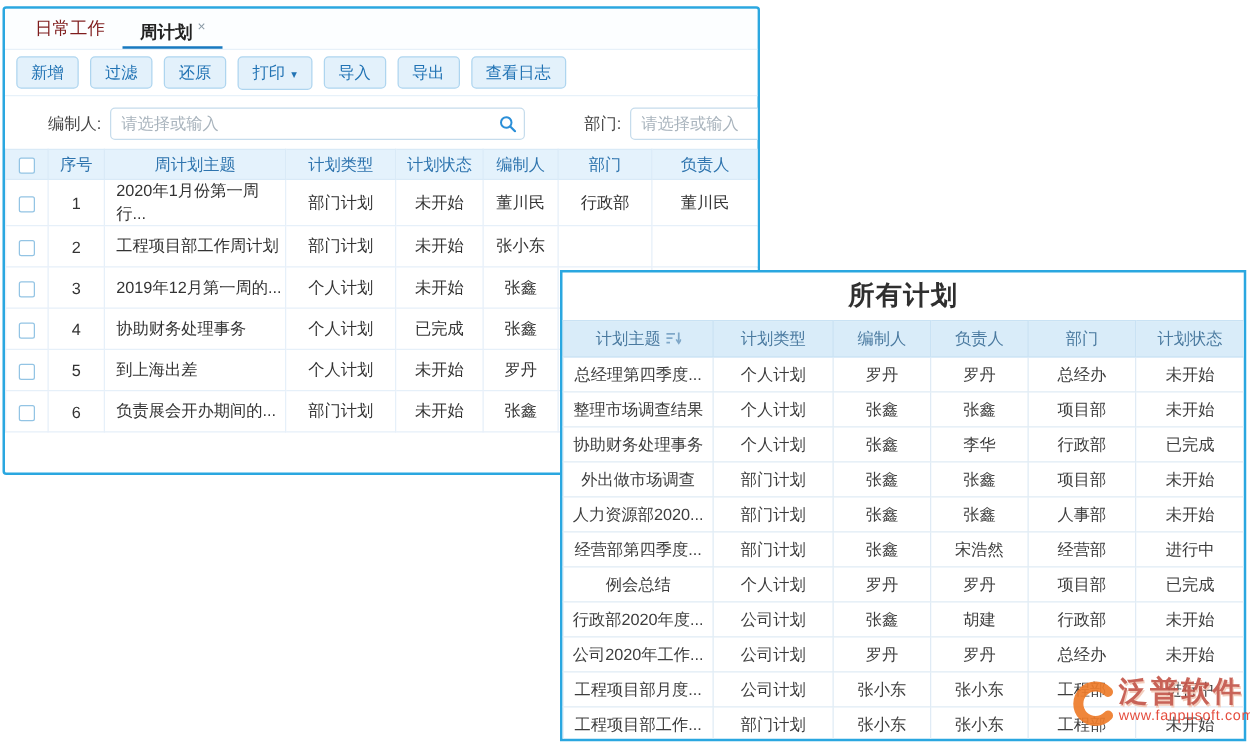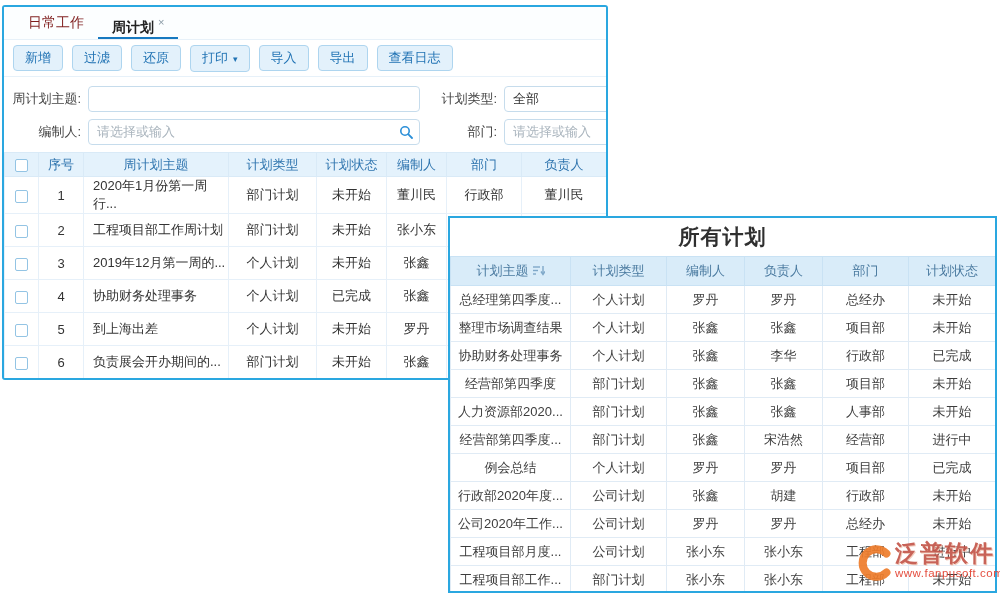--- a/index.html
+++ b/index.html
@@ -83,30 +83,20 @@
         <button class="btn"><span>新增</span></button>
         <button class="btn"><span>过滤</span></button>
         <button class="btn"><span>还原</span></button>
         <button class="btn"><span>打印</span><span class="caret">▾</span></button>
         <button class="btn"><span>导入</span></button>
         <button class="btn"><span>导出</span></button>
         <button class="btn"><span>查看日志</span></button>
       </div>
 
     <div class="filters">
-      <div class="frow">
-        <span class="flabel">周计划主题:</span>
-        <div class="input-wrap">
-          <input class="tinput" style="padding-right: 8px;">
-        </div>
-        <span class="flabel">计划类型:</span>
-        <div class="select-box">
-          <span>全部</span>
-        </div>
-      </div>
       <div class="frow">
         <span class="flabel">编制人:</span>
         <div class="input-wrap">
           <input class="tinput" placeholder="请选择或输入" style="">
           <svg class="search-ic" width="14" height="14" viewBox="0 0 14 14">
             <circle cx="6" cy="6" r="4.2" fill="none" stroke="#2b8fd8" stroke-width="1.6"></circle>
             <line x1="9.4" y1="9.4" x2="13" y2="13" stroke="#2b8fd8" stroke-width="1.8" stroke-linecap="round"></line>
           </svg>
         </div>
         <span class="flabel">部门:</span>
@@ -252,21 +242,21 @@
           </tr>
           <tr>
             <td>协助财务处理事务</td>
             <td>个人计划</td>
             <td>张鑫</td>
             <td>李华</td>
             <td>行政部</td>
             <td>已完成</td>
           </tr>
           <tr>
-            <td>经营部第四季度</td>
+            <td>外出做市场调查</td>
             <td>部门计划</td>
             <td>张鑫</td>
             <td>张鑫</td>
             <td>项目部</td>
             <td>未开始</td>
           </tr>
           <tr>
             <td>人力资源部2020...</td>
             <td>部门计划</td>
             <td>张鑫</td>

